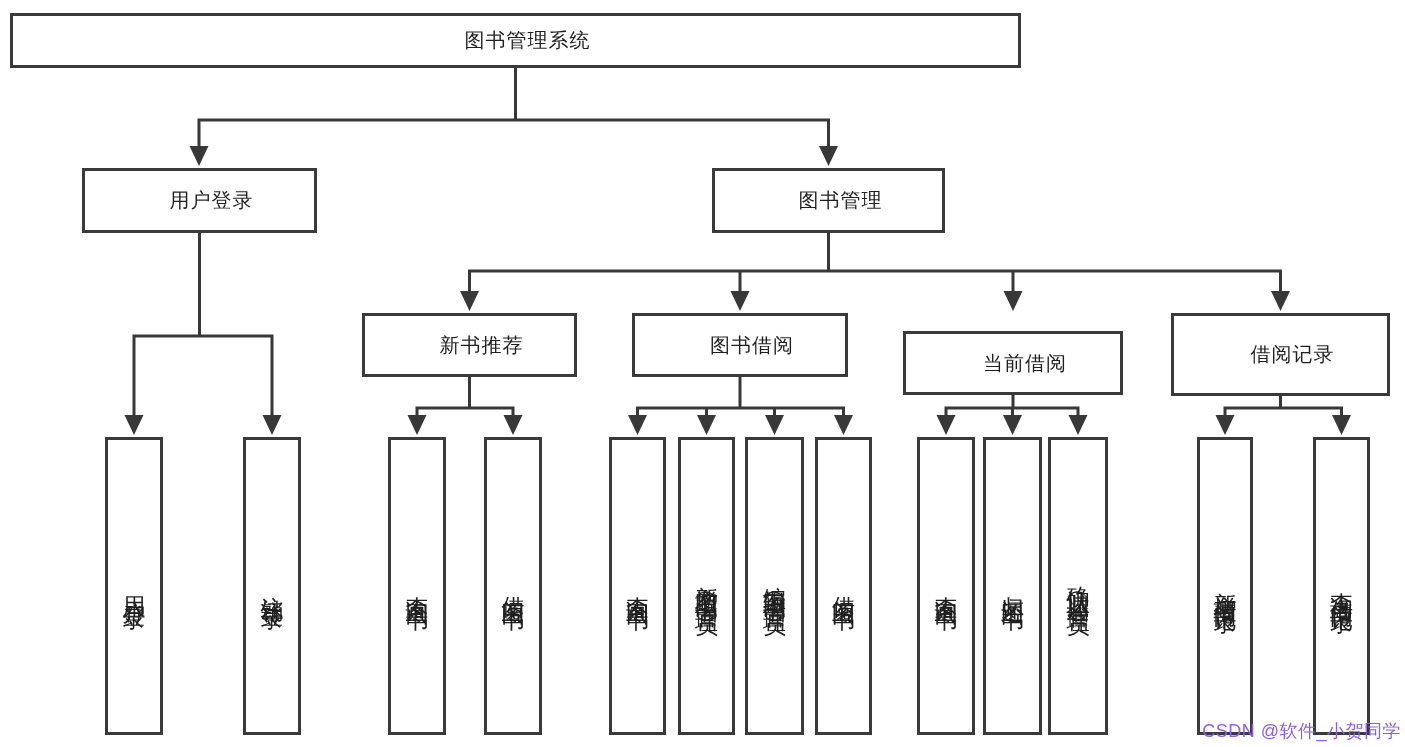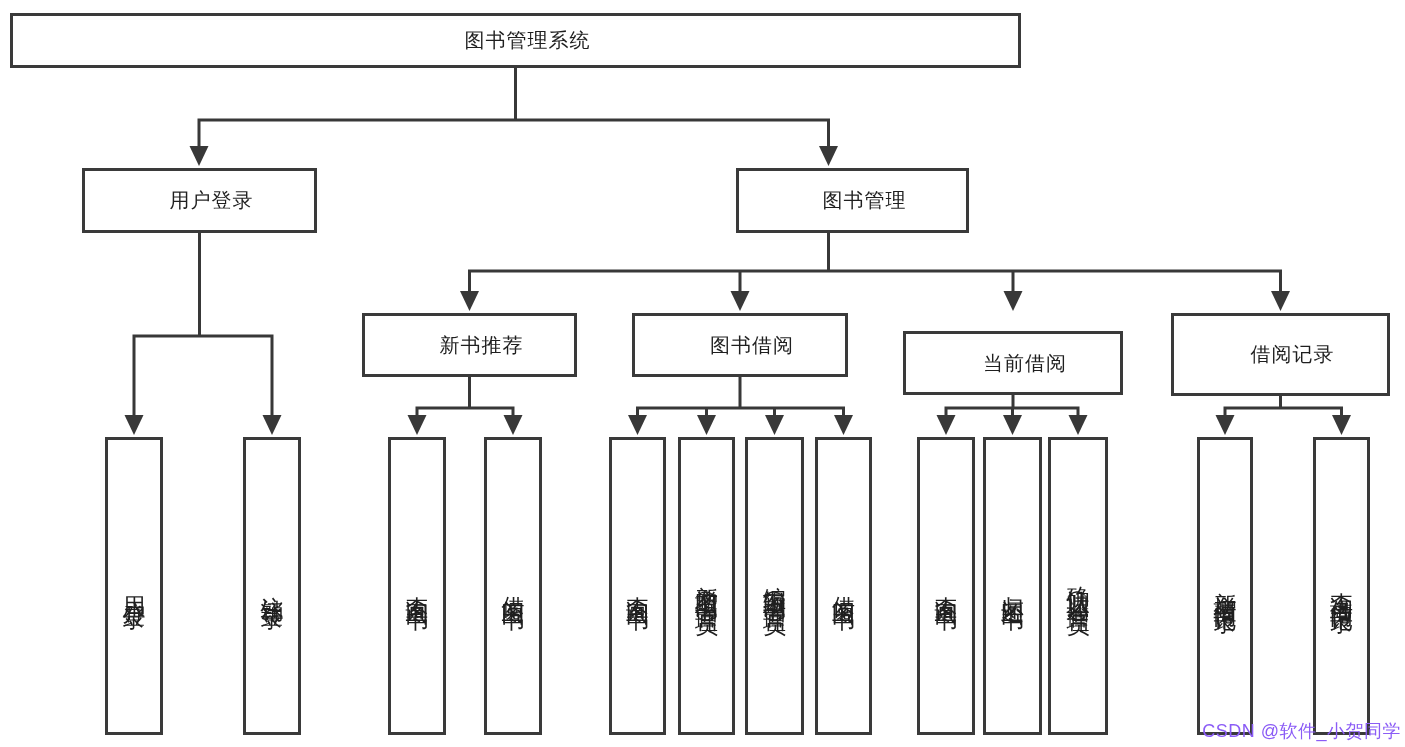--- a/index.html
+++ b/index.html
@@ -83,21 +83,21 @@
       <polygon points="1003,415 1022,415 1012.5,435"></polygon>
       <polygon points="1068.5,415 1087.5,415 1078,435"></polygon>
       <polygon points="1215.5,415 1234.5,415 1225,435"></polygon>
       <polygon points="1332,415 1351,415 1341.5,435"></polygon>
     </g>
   </svg>
 
   <div class="box h" style="left:10px; top:13px; width:1011px; height:55px;">图书管理系统</div>
 
   <div class="box h" style="left:82px; top:168px; width:235px; height:65px;">用户登录</div>
-  <div class="box h" style="left:712px; top:168px; width:233px; height:65px;margin-left:24px;">图书管理</div>
+  <div class="box h" style="left:712px; top:168px; width:233px; height:65px;">图书管理</div>
 
   <div class="box h" style="left:632px; top:313px; width:216px; height:64px;">图书借阅</div>
   <div class="box h" style="left:362px; top:313px; width:215px; height:64px;">新书推荐</div>
   <div class="box h" style="left:903px; top:331px; width:220px; height:64px;">当前借阅</div>
   <div class="box h" style="left:1171px; top:313px; width:219px; height:83px;">借阅记录</div>
 
   <div class="box v" style="left:105px; top:437px; width:58px; height:298px;">
     <span class="vtext">用户登录</span>
   </div>
   <div class="box v" style="left:243px; top:437px; width:58px; height:298px;">

